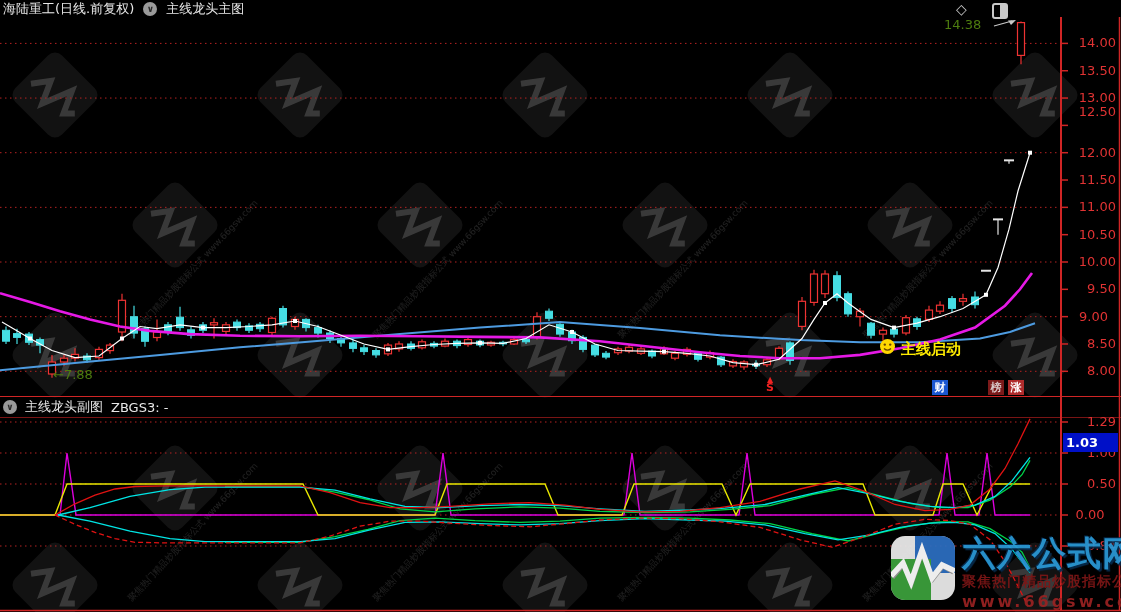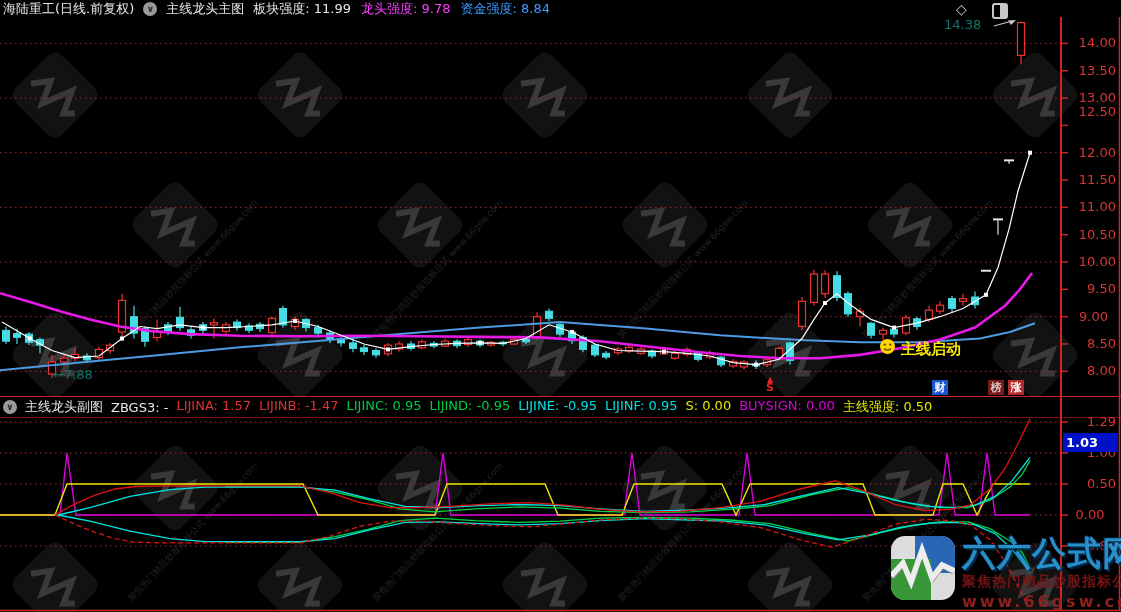--- a/index.html
+++ b/index.html
@@ -17,21 +17,21 @@
   .chev-circle{display:inline-flex;width:14px;height:14px;border-radius:50%;background:#9a9a9a;
           align-items:center;justify-content:center;color:#2a2a2a;font-size:9px;font-weight:bold;line-height:1;}
   .ind{white-space:nowrap;}
   .axis-label{position:absolute;width:52px;text-align:right;font-size:13px;font-weight:normal;color:#e03333;line-height:15px;}
   .wm-diamond{position:absolute;width:66px;height:66px;border-radius:10px;background:rgba(200,200,200,0.09);
           transform:rotate(45deg);}
   .wm-text{position:absolute;color:rgba(255,255,255,0.13);font-size:9px;transform:rotate(-47deg);
           white-space:nowrap;line-height:12px;}
   .tag-box{position:absolute;top:380px;width:16px;height:15px;font-size:11px;line-height:15px;
           text-align:center;font-weight:bold;}
-  .annot{position:absolute;color:#0f766e;font-size:13px;}
+  .annot{position:absolute;color:#4d7c0f;font-size:13px;}
   .badge{position:absolute;left:1063px;top:433px;width:55px;height:19px;background:#0010c8;color:#fff;
           font-size:13px;font-weight:bold;line-height:19px;padding-left:3px;box-sizing:border-box;}
   .signal-label{position:absolute;left:901px;top:340px;color:#ffec00;font-weight:bold;font-size:15px;}
   .smiley{position:absolute;left:879px;top:338px;width:17px;height:17px;}
   .s-marker{position:absolute;left:766px;top:376px;color:#e22;font-weight:bold;text-align:center;line-height:8px;}
   .s-marker .arr{font-size:8px;display:block;}
   .s-marker .s{font-size:11px;display:block;}
   .win-icon-diamond{position:absolute;left:956px;top:1px;color:#ccc;font-size:14px;z-index:3;}
   .win-icon-half{position:absolute;left:992px;top:3px;width:12px;height:12px;border:2px solid #c8c8c8;
           border-radius:3px;background:linear-gradient(90deg,transparent 50%,#c8c8c8 50%);z-index:3;}
@@ -455,45 +455,29 @@
         <line x1="0" y1="417.5" x2="1121" y2="417.5" stroke="#7a1414" stroke-width="1.2"></line>
         <line x1="0" y1="610.5" x2="1121" y2="610.5" stroke="#d02525" stroke-width="1.5"></line>
         <line x1="1061" y1="17" x2="1061" y2="610" stroke="#d02525" stroke-width="2"></line>
         <line x1="1119.5" y1="17" x2="1119.5" y2="610" stroke="#d02525" stroke-width="1.5"></line>
       </svg></div>
 
   <div class="topbar">
     <span>海陆重工(日线.前复权)</span>
     <span class="chev-circle">∨</span>
     <span>主线龙头主图</span>
-    <span id="main-indicators" style="display:flex;gap:10px;">
-        <span class="ind" style="color: rgb(232, 232, 232);">板块强度: 11.99</span>
-        <span class="ind" style="color: rgb(255, 60, 255);">龙头强度: 9.78</span>
-        <span class="ind" style="color: rgb(60, 156, 255);">资金强度: 8.84</span>
-      </span>
   </div>
 
   <span class="win-icon-diamond">◇</span>
   <span class="win-icon-half"></span>
 
   <div class="subbar">
     <span class="chev-circle">∨</span>
     <span>主线龙头副图</span>
     <span>ZBGS3: -</span>
-    <span id="sub-indicators" style="display:flex;gap:8px;">
-        <span class="ind" style="color: rgb(224, 50, 50);">LIJINA: 1.57</span>
-        <span class="ind" style="color: rgb(224, 50, 50);">LIJINB: -1.47</span>
-        <span class="ind" style="color: rgb(0, 204, 68);">LIJINC: 0.95</span>
-        <span class="ind" style="color: rgb(0, 204, 68);">LIJIND: -0.95</span>
-        <span class="ind" style="color: rgb(0, 224, 224);">LIJINE: -0.95</span>
-        <span class="ind" style="color: rgb(0, 224, 224);">LIJINF: 0.95</span>
-        <span class="ind" style="color: rgb(232, 232, 0);">S: 0.00</span>
-        <span class="ind" style="color: rgb(221, 0, 221);">BUYSIGN: 0.00</span>
-        <span class="ind" style="color: rgb(232, 232, 0);">主线强度: 0.50</span>
-      </span>
   </div>
 
   <div id="label-layer" class="layer">
 
     <div class="annot" style="left:944px;top:17px;">14.38</div>
     <div class="annot" style="left:53px;top:367px;">←7.88</div>
     <div class="smiley">
       <svg width="17" height="17">
           <circle cx="8.5" cy="8.5" r="7.5" fill="#ffd700"></circle>
           <circle cx="5.8" cy="6.6" r="1.2" fill="#6b4400"></circle>

